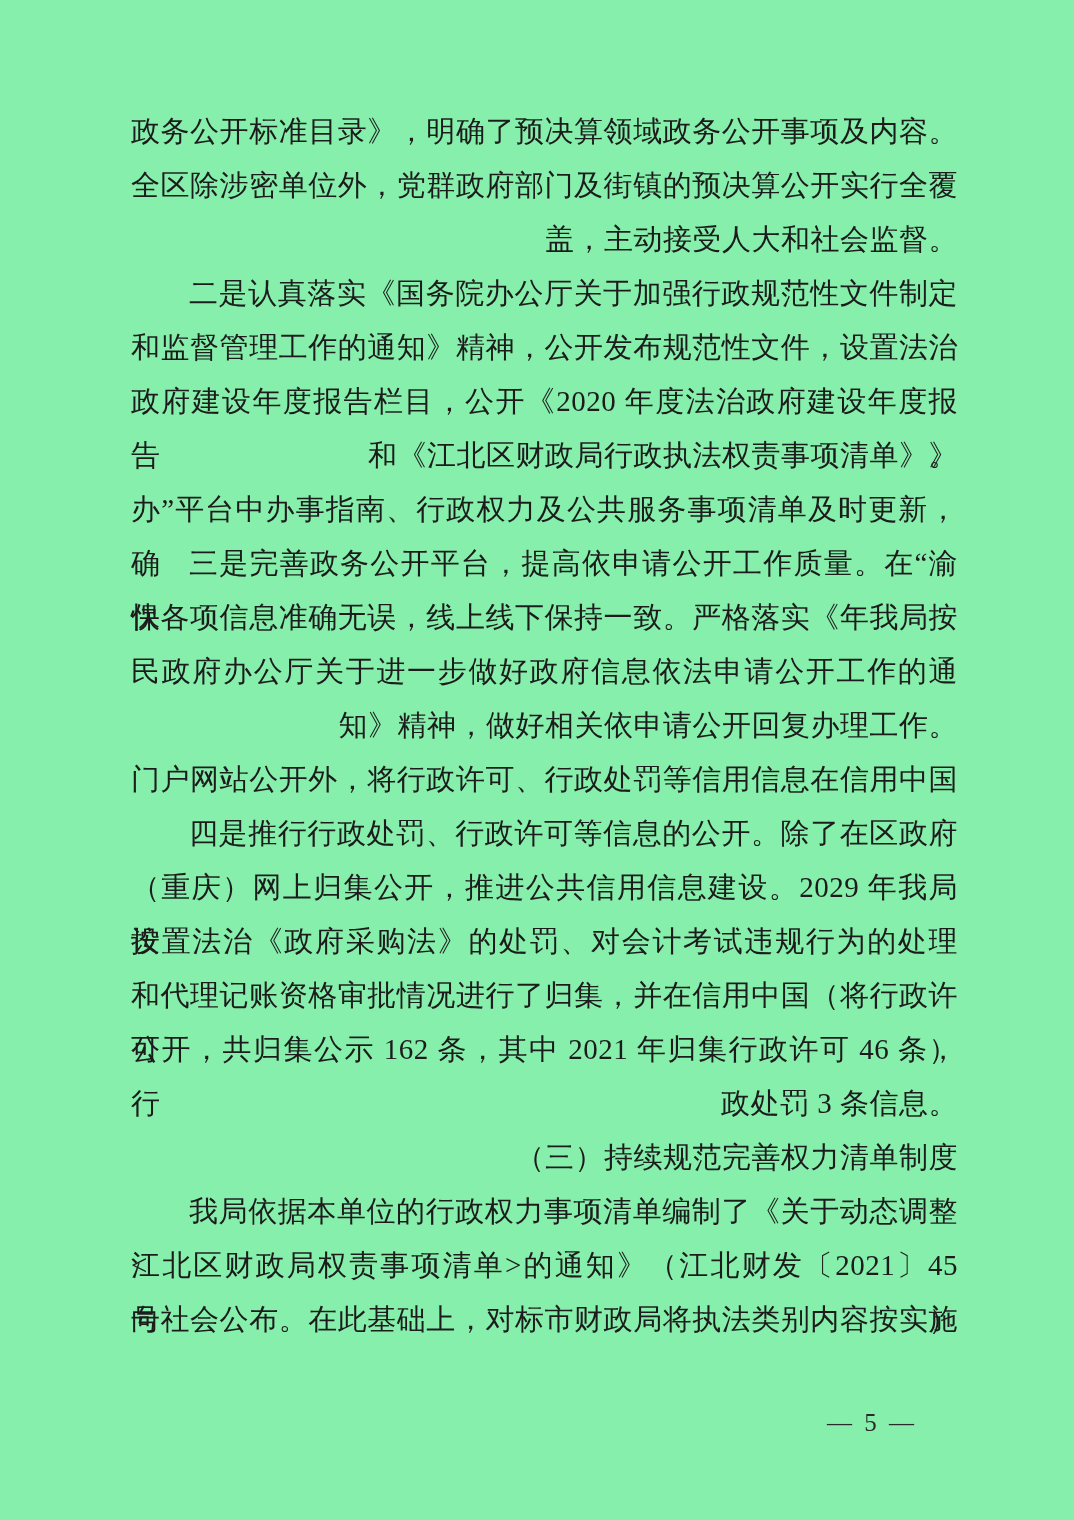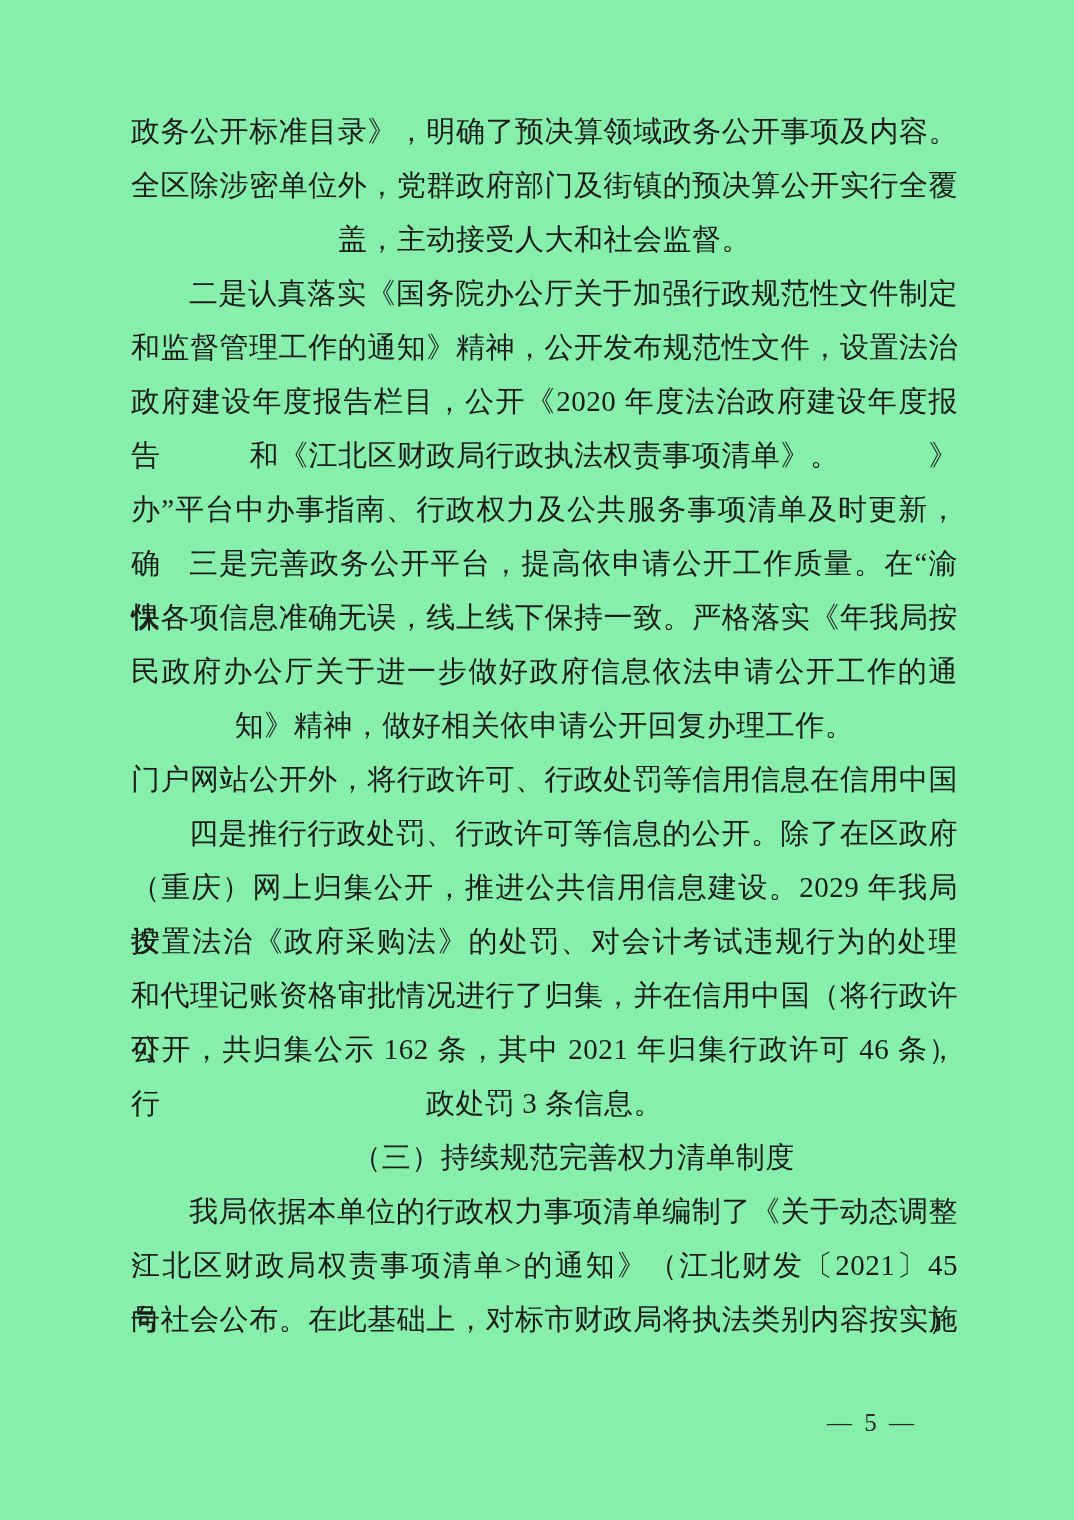--- a/index.html
+++ b/index.html
@@ -20,21 +20,21 @@
     position: absolute;
     left: 131px;
     top: 104px;
     width: 827px;
   }
   .line {
     height: 54px;
     line-height: 54px;
     font-size: 29px;
     white-space: pre-wrap;
-    text-align: center;
+    text-align: right;
     letter-spacing: 0.5px;
   }
   .line.fill {
     text-align: justify;
     text-align-last: justify;
     -moz-text-align-last: justify;
   }
   .line.indent {
     text-indent: 2em;
   }

